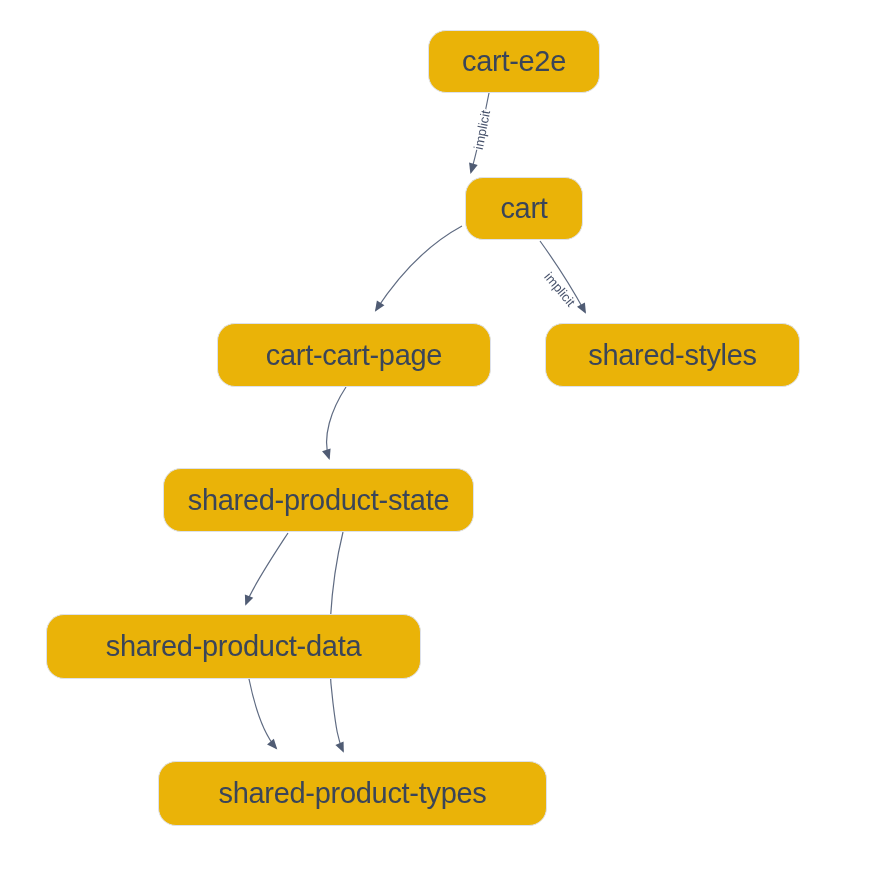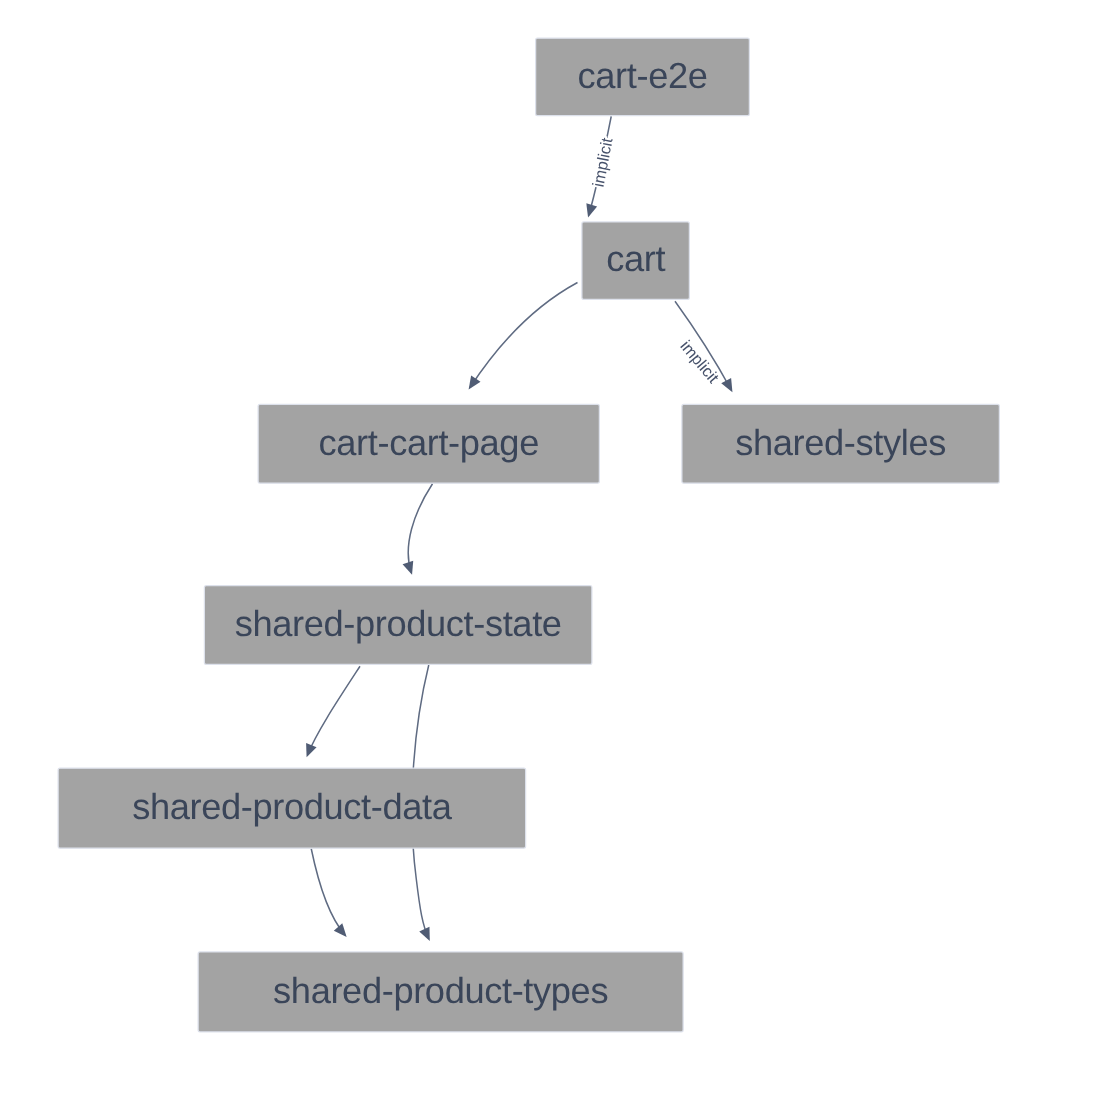--- a/index.html
+++ b/index.html
@@ -25,23 +25,23 @@
     font-size: 13px;
     fill: #47526b;
     stroke: #ffffff;
     stroke-width: 3px;
     paint-order: stroke;
     text-anchor: middle;
     dominant-baseline: middle;
   }
   .node {
     position: absolute;
-    background: #a3a3a3;
+    background: #eab308;
     border: 1px solid #dde1eb;
-    border-radius: 2px;
+    border-radius: 18px;
     color: #3a4559;
     font-size: 29px;
     letter-spacing: -0.3px;
     display: flex;
     align-items: center;
     justify-content: center;
     box-sizing: border-box;
     cursor: pointer;
     white-space: nowrap;
   }
@@ -71,23 +71,23 @@
     <path class="edge-path" d="M343,532 C330,585 326,650 333,703 C336,728 338,740 343,751" marker-end="url(#arrowhead)"></path>
 
     <path class="edge-path" d="M249,679 C255,708 263,733 276,748" marker-end="url(#arrowhead)"></path>
 
     <text class="edge-label" x="483" y="130" transform="rotate(-79 483 130)">implicit</text>
     <text class="edge-label" x="559" y="290" transform="rotate(50 559 290)">implicit</text>
   </svg>
 
   <div class="node" style="left:428px; top:30px;  width:172px; height:63px;">cart-e2e</div>
 
-  <div class="node" style="left:465px; top:177px; width:87px;  height:63px;">cart</div>
+  <div class="node" style="left:465px; top:177px; width:118px;  height:63px;">cart</div>
 
-  <div class="node" style="left:206px; top:323px; width:274px; height:64px;">cart-cart-page</div>
+  <div class="node" style="left:217px; top:323px; width:274px; height:64px;">cart-cart-page</div>
 
   <div class="node" style="left:545px; top:323px; width:255px; height:64px;text-align:right;">shared-styles</div>
 
   <div class="node" style="left:163px; top:468px; width:311px; height:64px;">shared-product-state</div>
 
   <div class="node" style="left:46px;  top:614px; width:375px; height:65px;">shared-product-data</div>
 
   <div class="node" style="left:158px; top:761px; width:389px; height:65px;">shared-product-types</div>
 </div>
 

